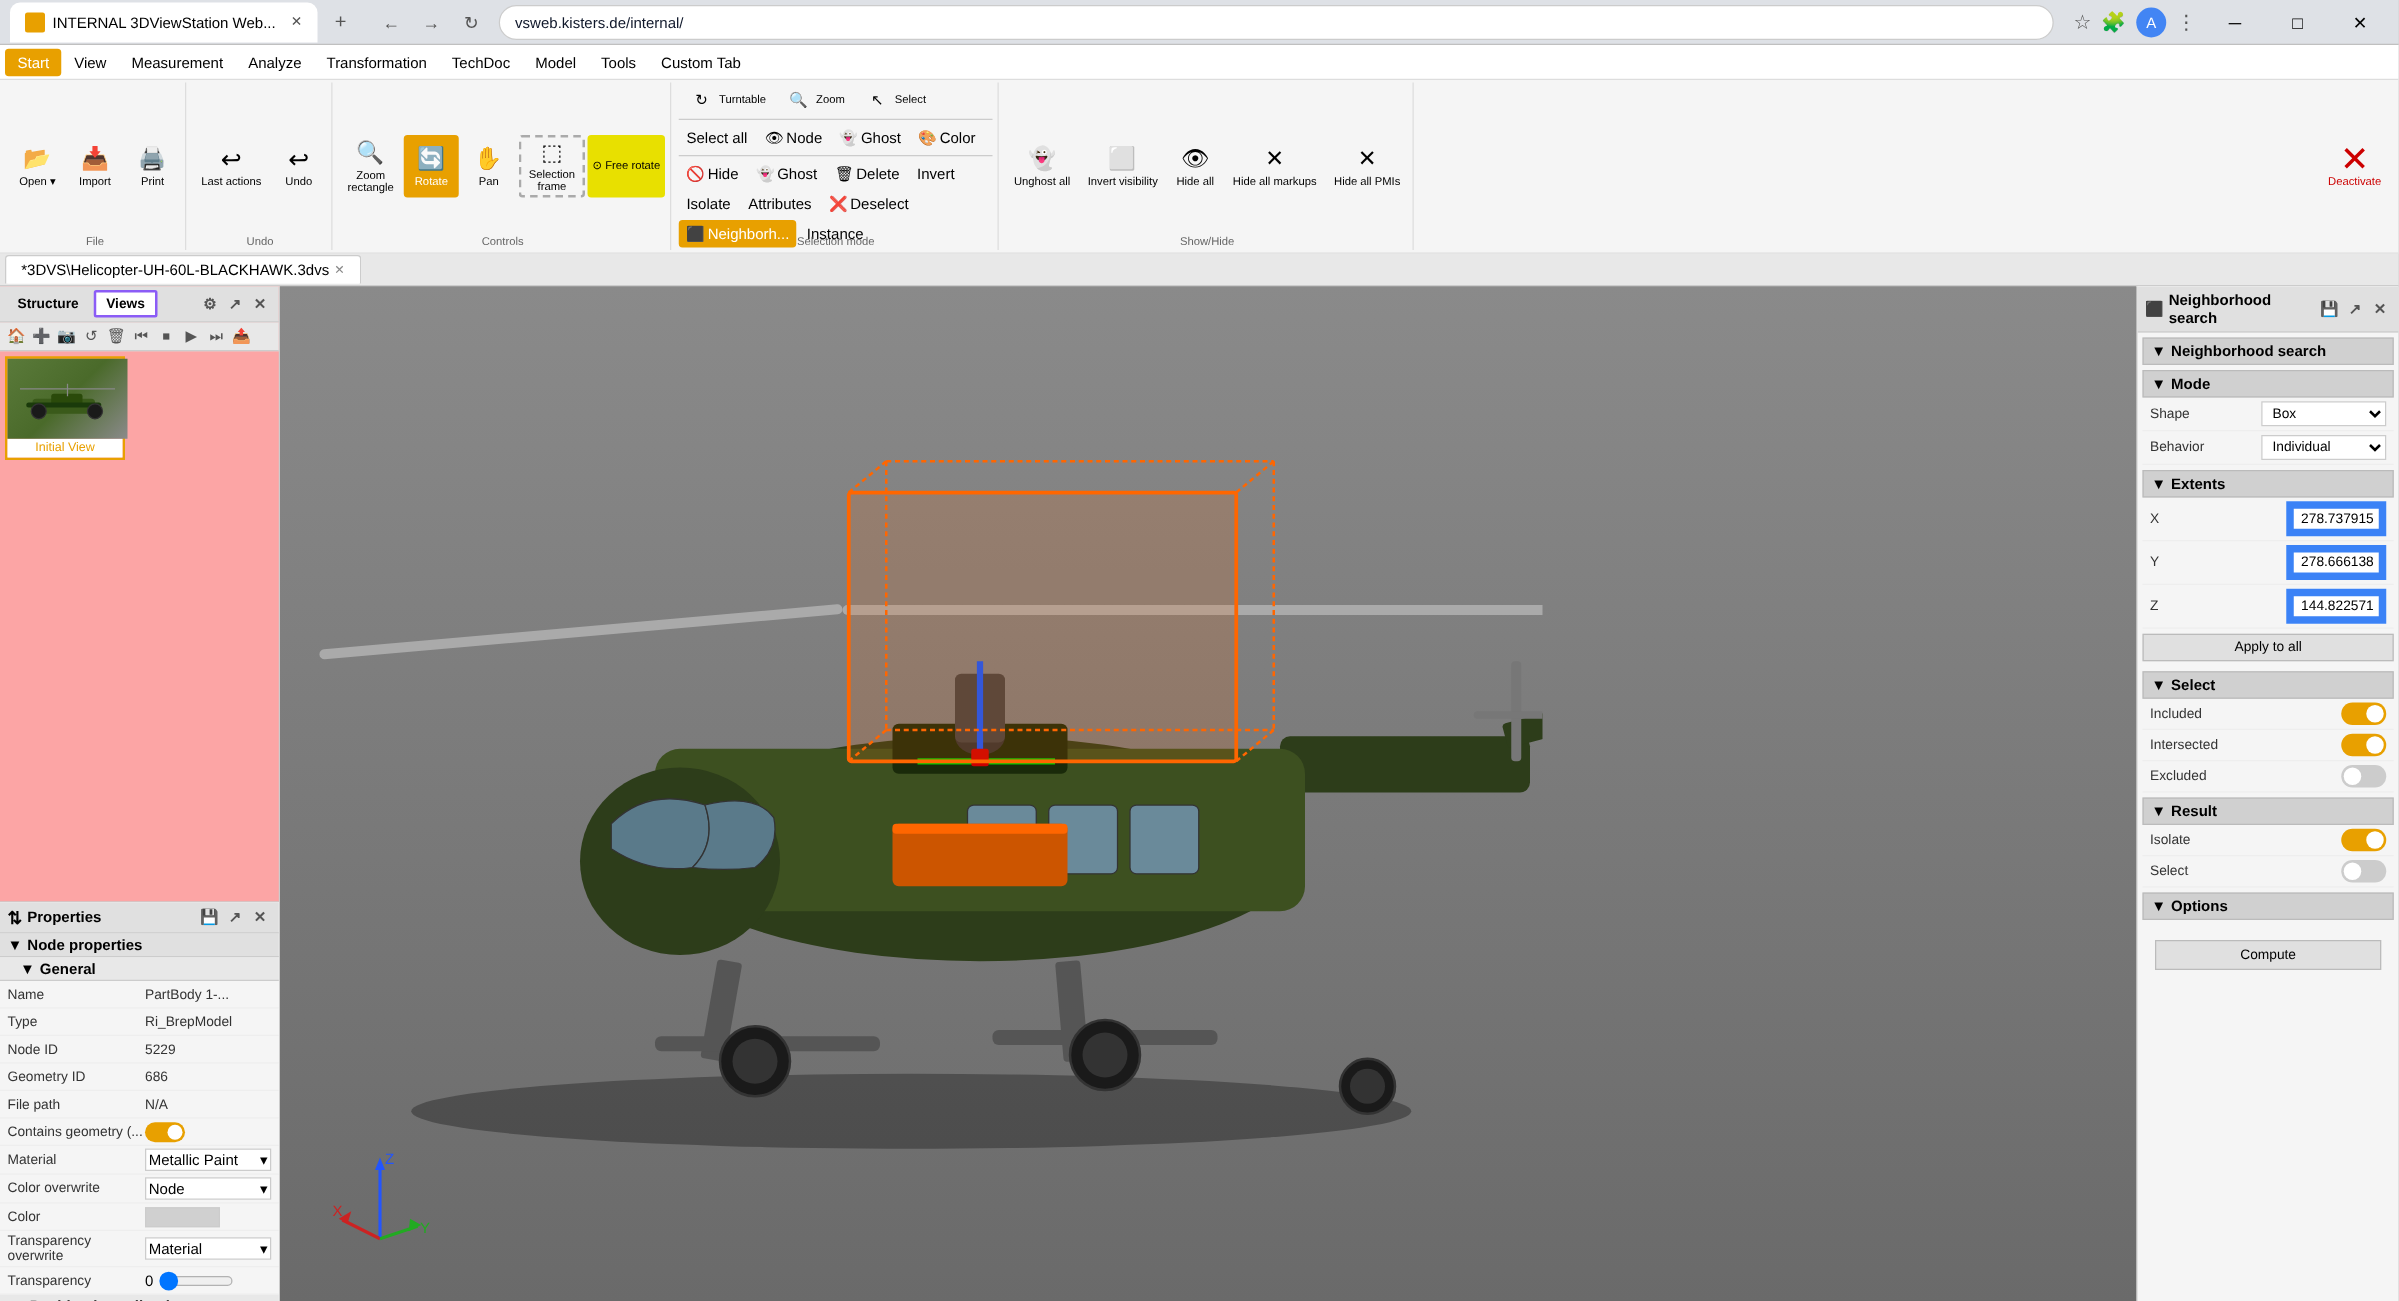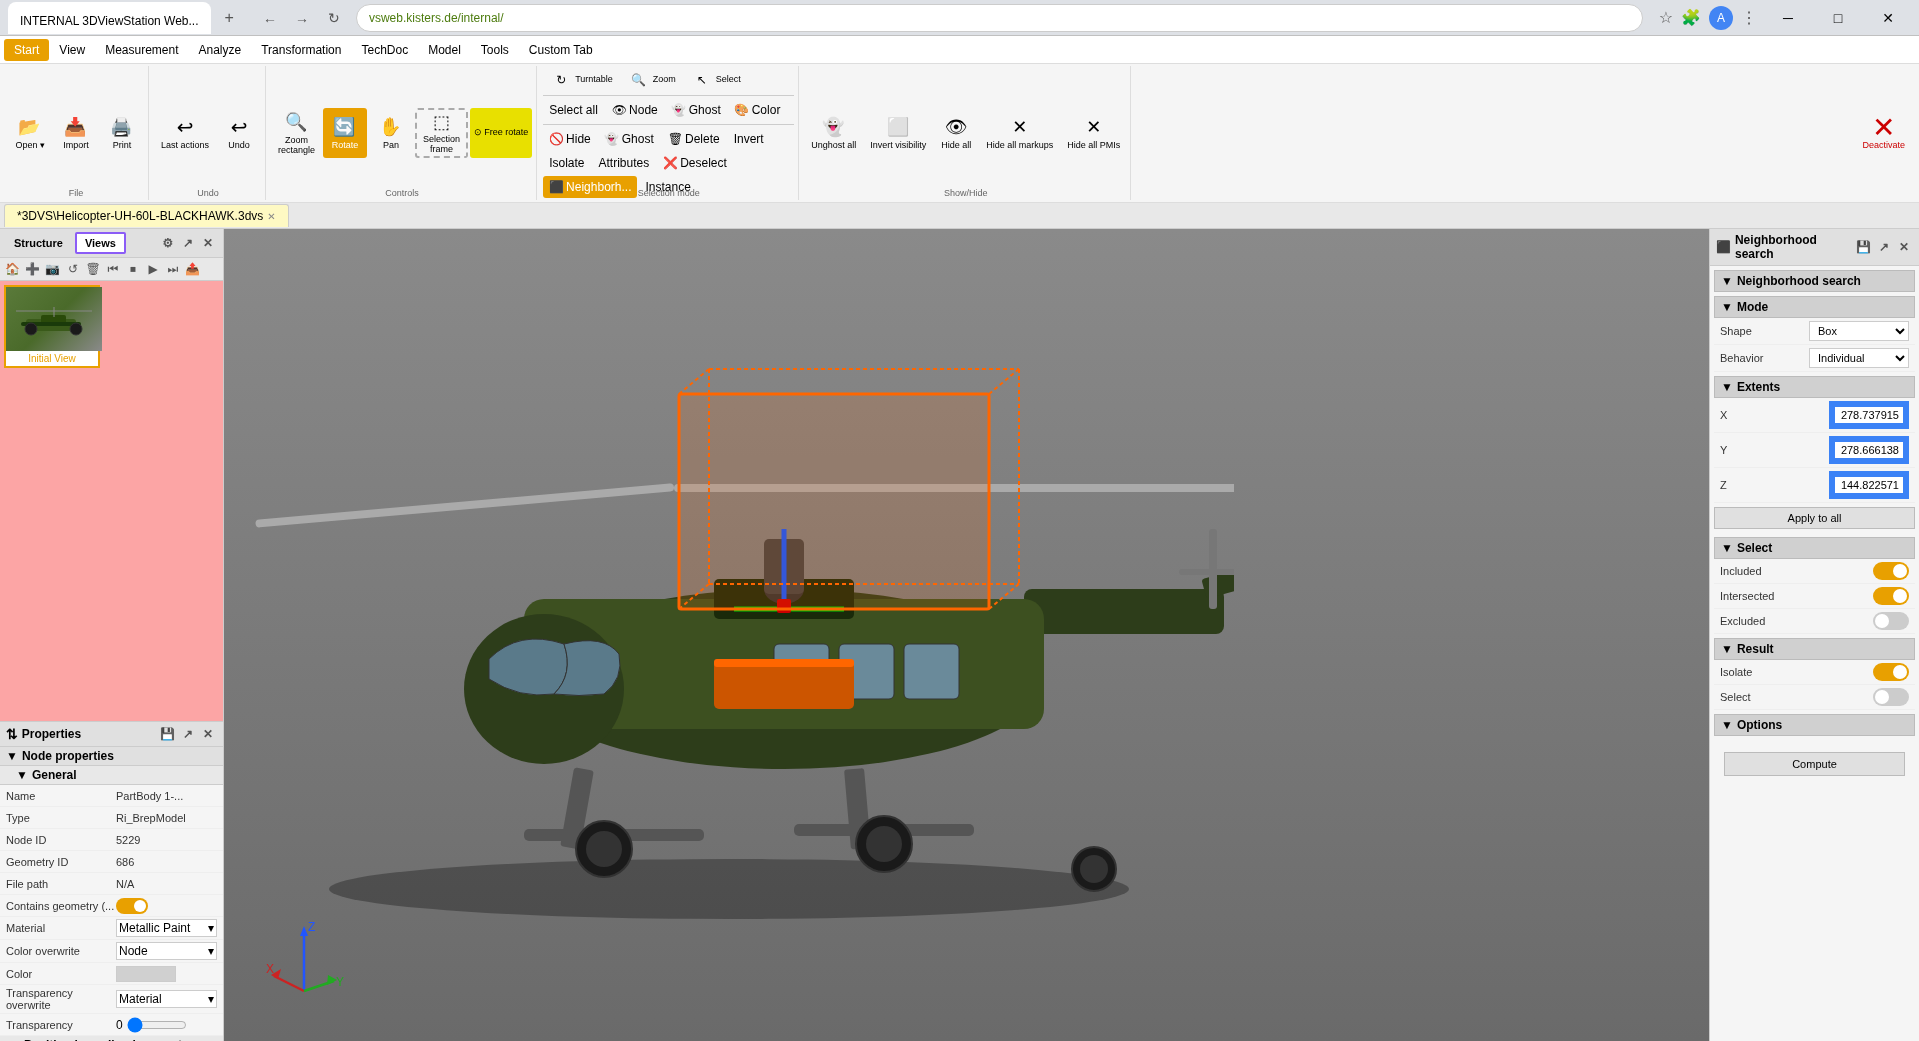--- a/index.html
+++ b/index.html
@@ -1,24 +1,24 @@
 <!DOCTYPE html>
 <html><head>
   <meta charset="utf-8">
   <style>
     * { box-sizing: border-box; margin: 0; padding: 0; font-family: 'Segoe UI', Arial, sans-serif; font-size: 12px; }
     body { width: 1919px; height: 1041px; overflow: hidden; background: #f0f0f0; }
 
     
     .browser-chrome { background: #dee1e6; height: 36px; display: flex; align-items: center; padding: 0 8px; gap: 8px; border-bottom: 1px solid #c0c0c0; }
-    .browser-tab { background: #fff; padding: 6px 12px; border-radius: 8px 8px 0 0; font-size: 12px; display: flex; align-items: center; gap: 6px; height: 32px; flex-direction: column; }
+    .browser-tab { background: #fff; padding: 6px 12px; border-radius: 8px 8px 0 0; font-size: 12px; display: flex; align-items: center; gap: 6px; height: 32px; }
     .browser-tab-icon { width: 16px; height: 16px; background: #e8a000; border-radius: 2px; }
     .browser-controls { display: flex; gap: 4px; align-items: center; margin-left: 8px; }
     .browser-btn { width: 28px; height: 28px; border-radius: 50%; display: flex; align-items: center; justify-content: center; cursor: pointer; color: #555; font-size: 14px; }
-    .address-bar { flex: 1; height: 28px; background: #fff; border-radius: 14px; display: flex; align-items: center; padding: 0 12px; font-size: 13px; color: #4d7c0f; border: 1px solid #ccc; }
+    .address-bar { flex: 1; height: 28px; background: #fff; border-radius: 14px; display: flex; align-items: center; padding: 0 12px; font-size: 13px; color: #0f172a; border: 1px solid #ccc; }
     .window-controls { display: flex; gap: 4px; margin-left: auto; }
     .win-btn { width: 46px; height: 36px; display: flex; align-items: center; justify-content: center; font-size: 14px; cursor: pointer; }
 
     
     .app { display: flex; flex-direction: column; height: calc(1041px - 36px); }
 
     
     .menubar { background: #fff; height: 28px; display: flex; align-items: center; padding: 0 4px; border-bottom: 1px solid #ddd; }
     .menu-item { padding: 4px 10px; cursor: pointer; font-size: 12px; border-radius: 3px; }
     .menu-item.active { background: #e8a000; color: white; }
@@ -28,21 +28,21 @@
     .toolbar-group { display: flex; align-items: center; padding: 2px 4px; border-right: 1px solid #ddd; gap: 2px; position: relative; }
     .toolbar-group:last-child { border-right: none; }
     .toolbar-group-label { position: absolute; bottom: 2px; left: 0; right: 0; text-align: center; font-size: 9px; color: #666; }
     .tb-btn { display: flex; flex-direction: column; align-items: center; justify-content: center; padding: 2px 6px; cursor: pointer; border-radius: 3px; min-width: 44px; height: 50px; gap: 2px; }
     .tb-btn.active { background: #e8a000; color: white; }
     .tb-btn-icon { width: 24px; height: 24px; display: flex; align-items: center; justify-content: center; font-size: 18px; }
     .tb-btn-label { font-size: 9px; text-align: center; line-height: 1.1; }
 
     
     .tabbar { background: #e8e8e8; height: 26px; display: flex; align-items: center; padding: 0 4px; border-bottom: 1px solid #ccc; }
-    .file-tab { background: #fef9c3; padding: 4px 12px; border: 1px solid #ccc; border-bottom: none; border-radius: 3px 3px 0 0; font-size: 11px; cursor: pointer; display: flex; align-items: center; gap: 4px; }
+    .file-tab { background: #ffffff; padding: 4px 12px; border: 1px solid #ccc; border-bottom: none; border-radius: 3px 3px 0 0; font-size: 11px; cursor: pointer; display: flex; align-items: center; gap: 4px; }
     .file-tab .close-x { font-size: 10px; color: #888; cursor: pointer; }
 
     
     .main-content { display: flex; flex: 1; overflow: hidden; }
 
     
     .left-sidebar { width: 224px; background: #fca5a5; border-right: 1px solid #ccc; display: flex; flex-direction: column; }
     .panel-header { background: #e0e0e0; padding: 3px 6px; display: flex; align-items: center; gap: 4px; border-bottom: 1px solid #ccc; font-size: 11px; font-weight: bold; }
     .panel-tab { padding: 3px 8px; cursor: pointer; border-radius: 2px; font-size: 11px; }
     .panel-tab.active { background: #fff; border: 2px solid #8b5cf6; }

